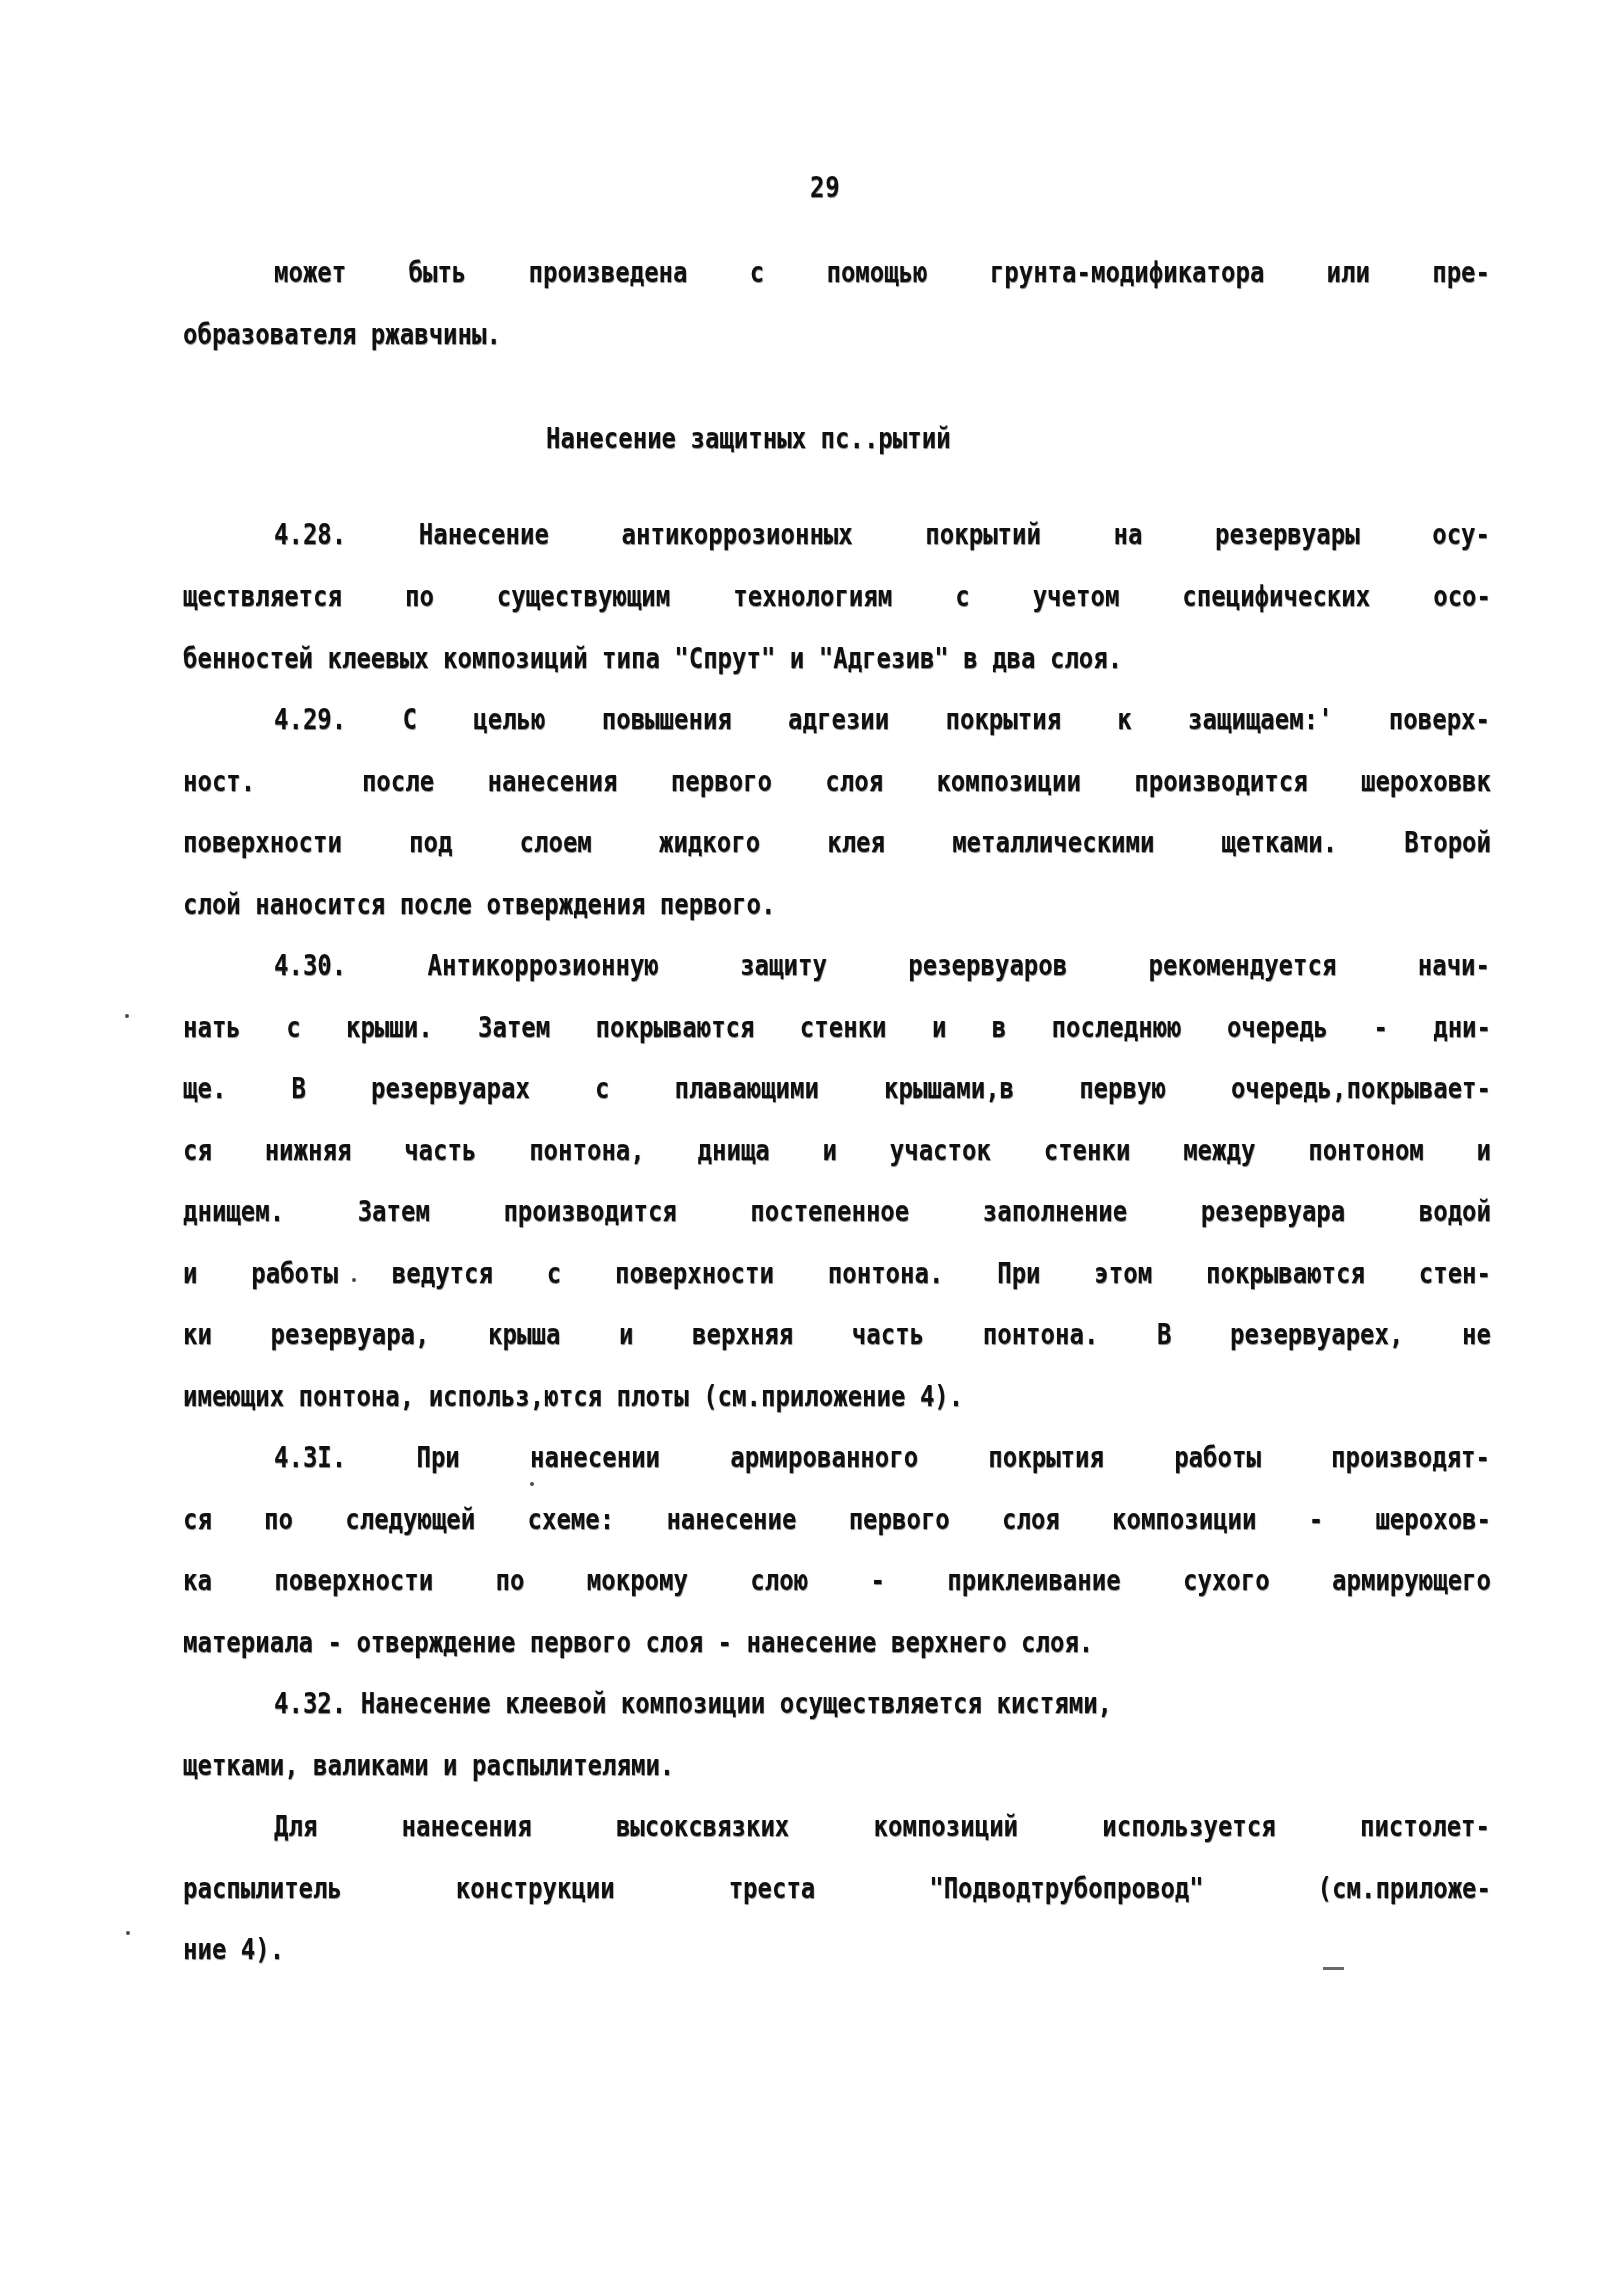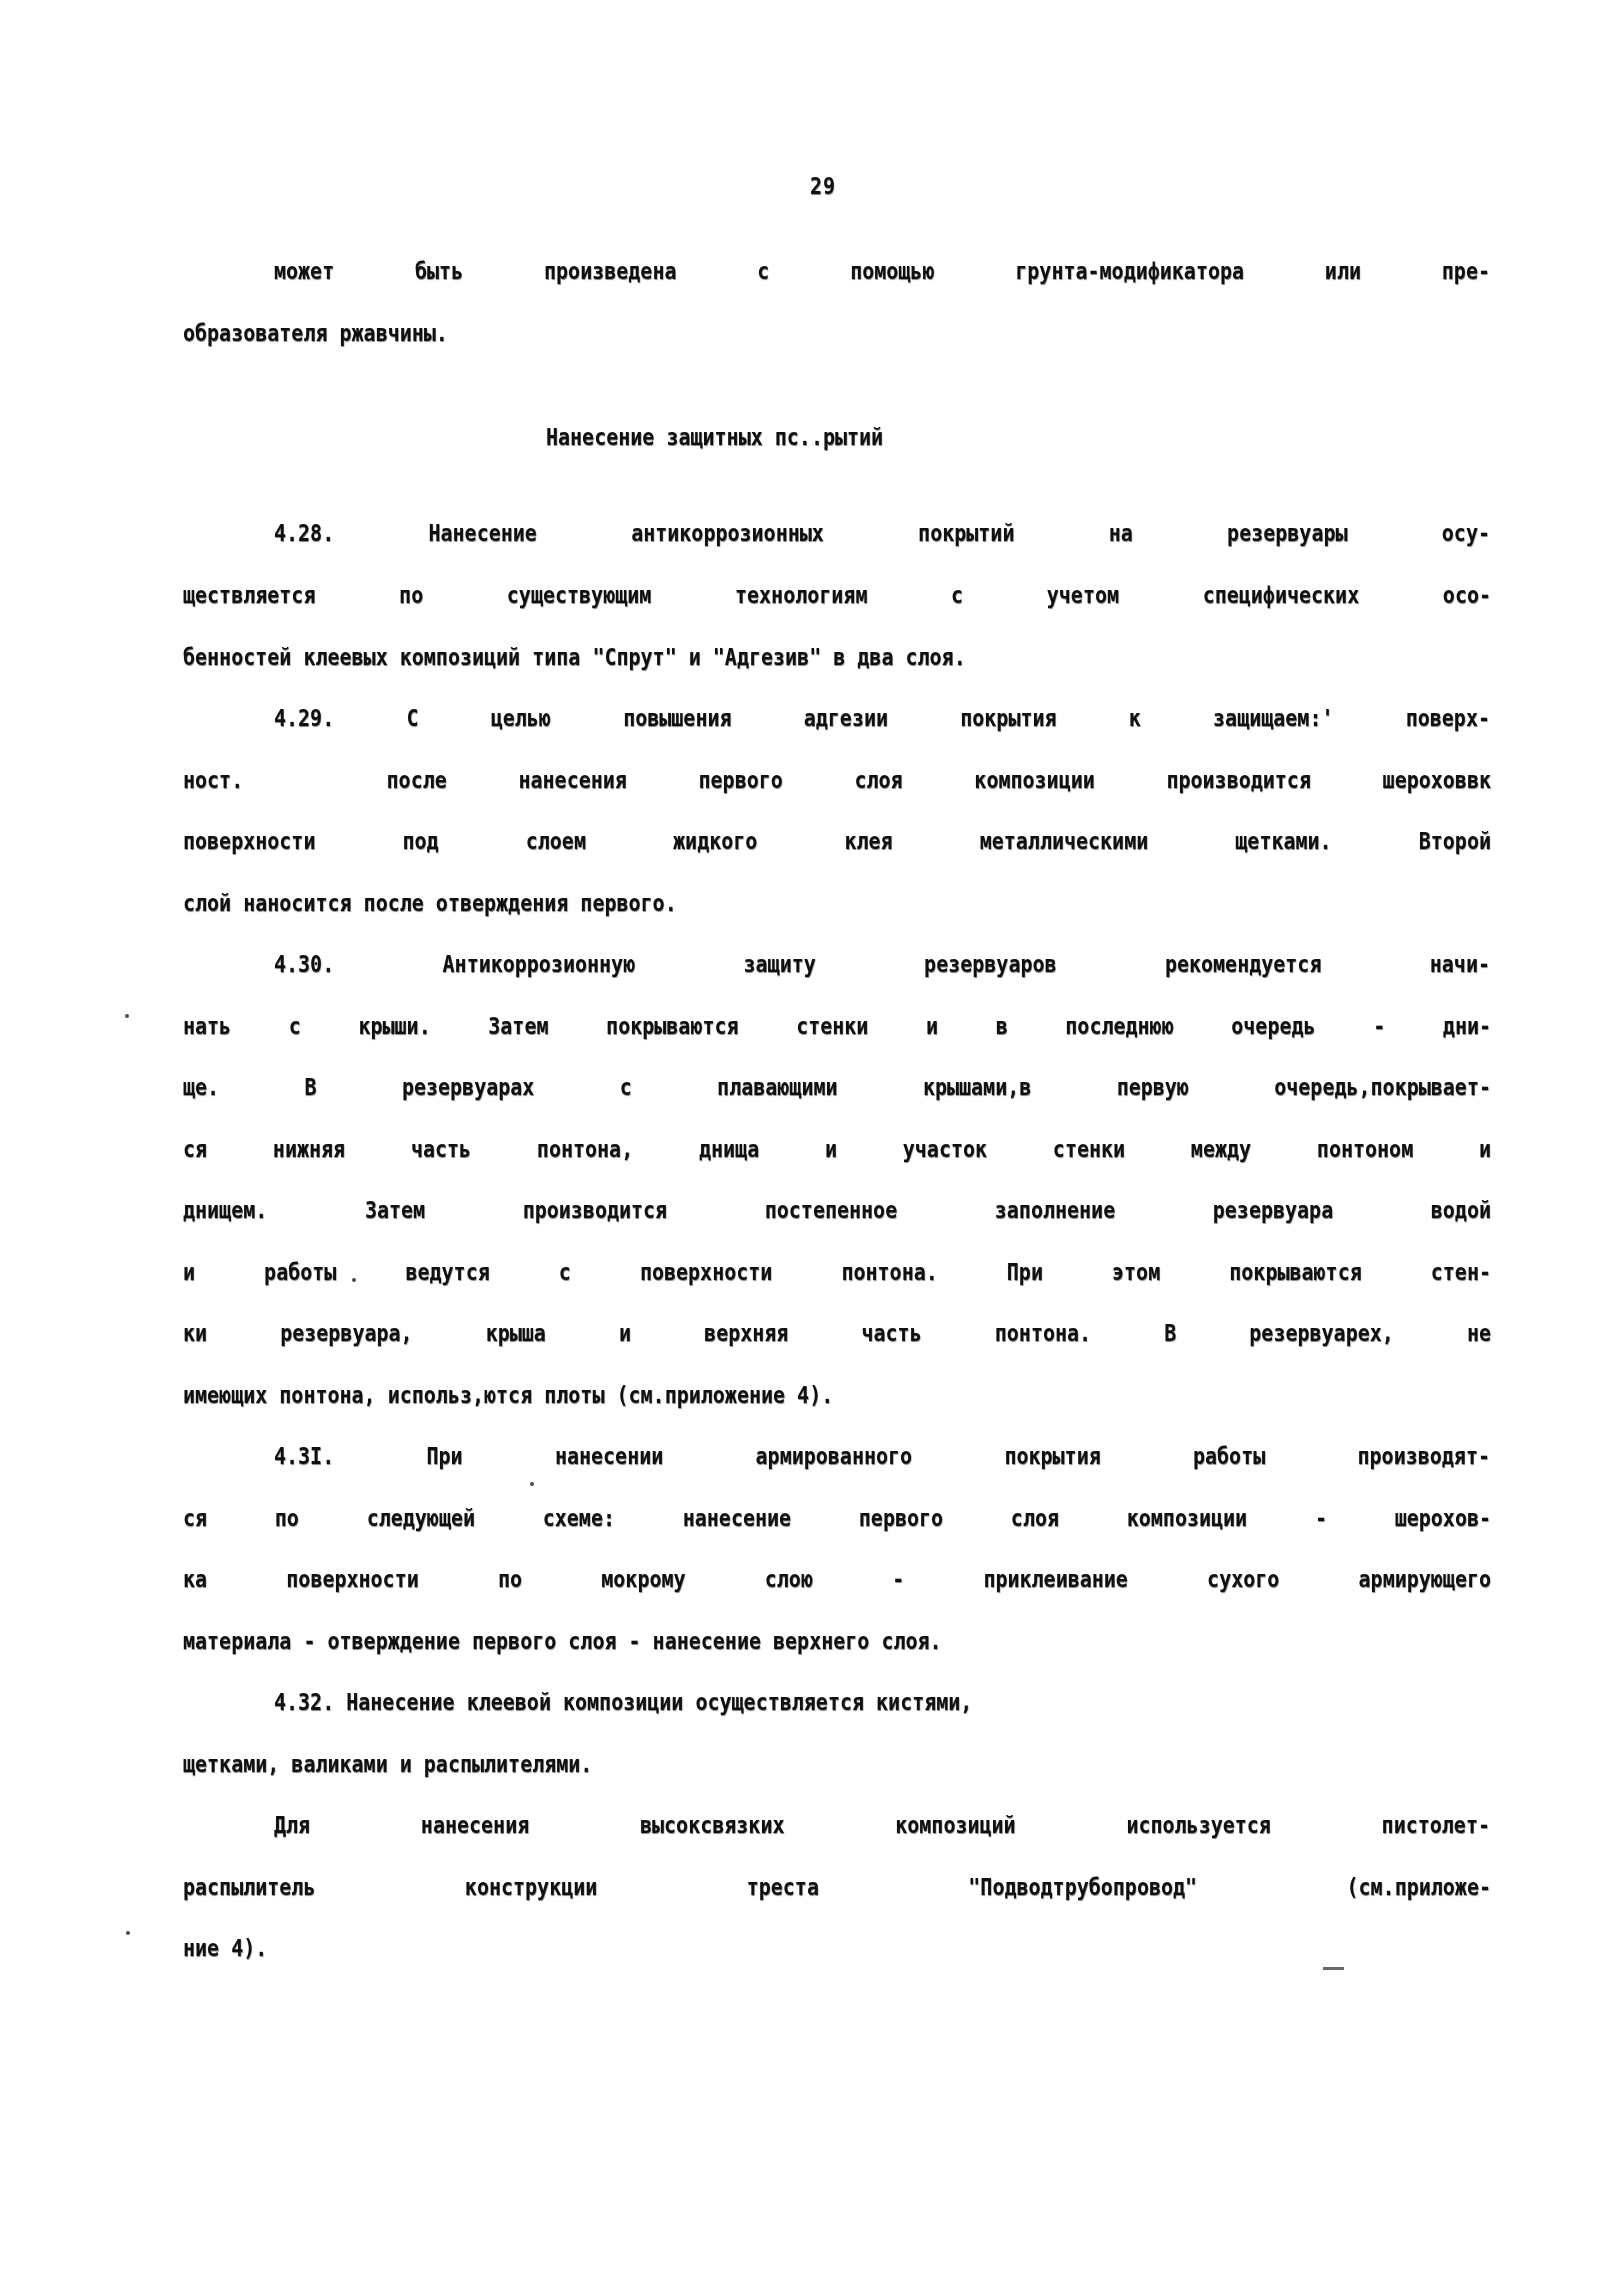--- a/index.html
+++ b/index.html
@@ -4,21 +4,21 @@
 <style>
   :root { --paper:#ffffff; --ink:#101010; }
   html,body { margin:0; padding:0; background:#888; }
   .page {
     position:relative;
     width:1611px; height:2292px;
     background:var(--paper);
     overflow:hidden;
     font-family:"DejaVu Sans Mono","Liberation Mono",monospace;
     font-weight:700;
-    font-size:20px;
+    font-size:24px;
     color:var(--ink);
   }
   .txt {
     position:absolute;
     line-height:1.12;
     transform:scaleY(1.16);
     transform-origin:0 0;
     text-shadow:0.5px 0.6px 0.8px rgba(12,12,12,0.5);
   }
   .line { white-space:pre; }

